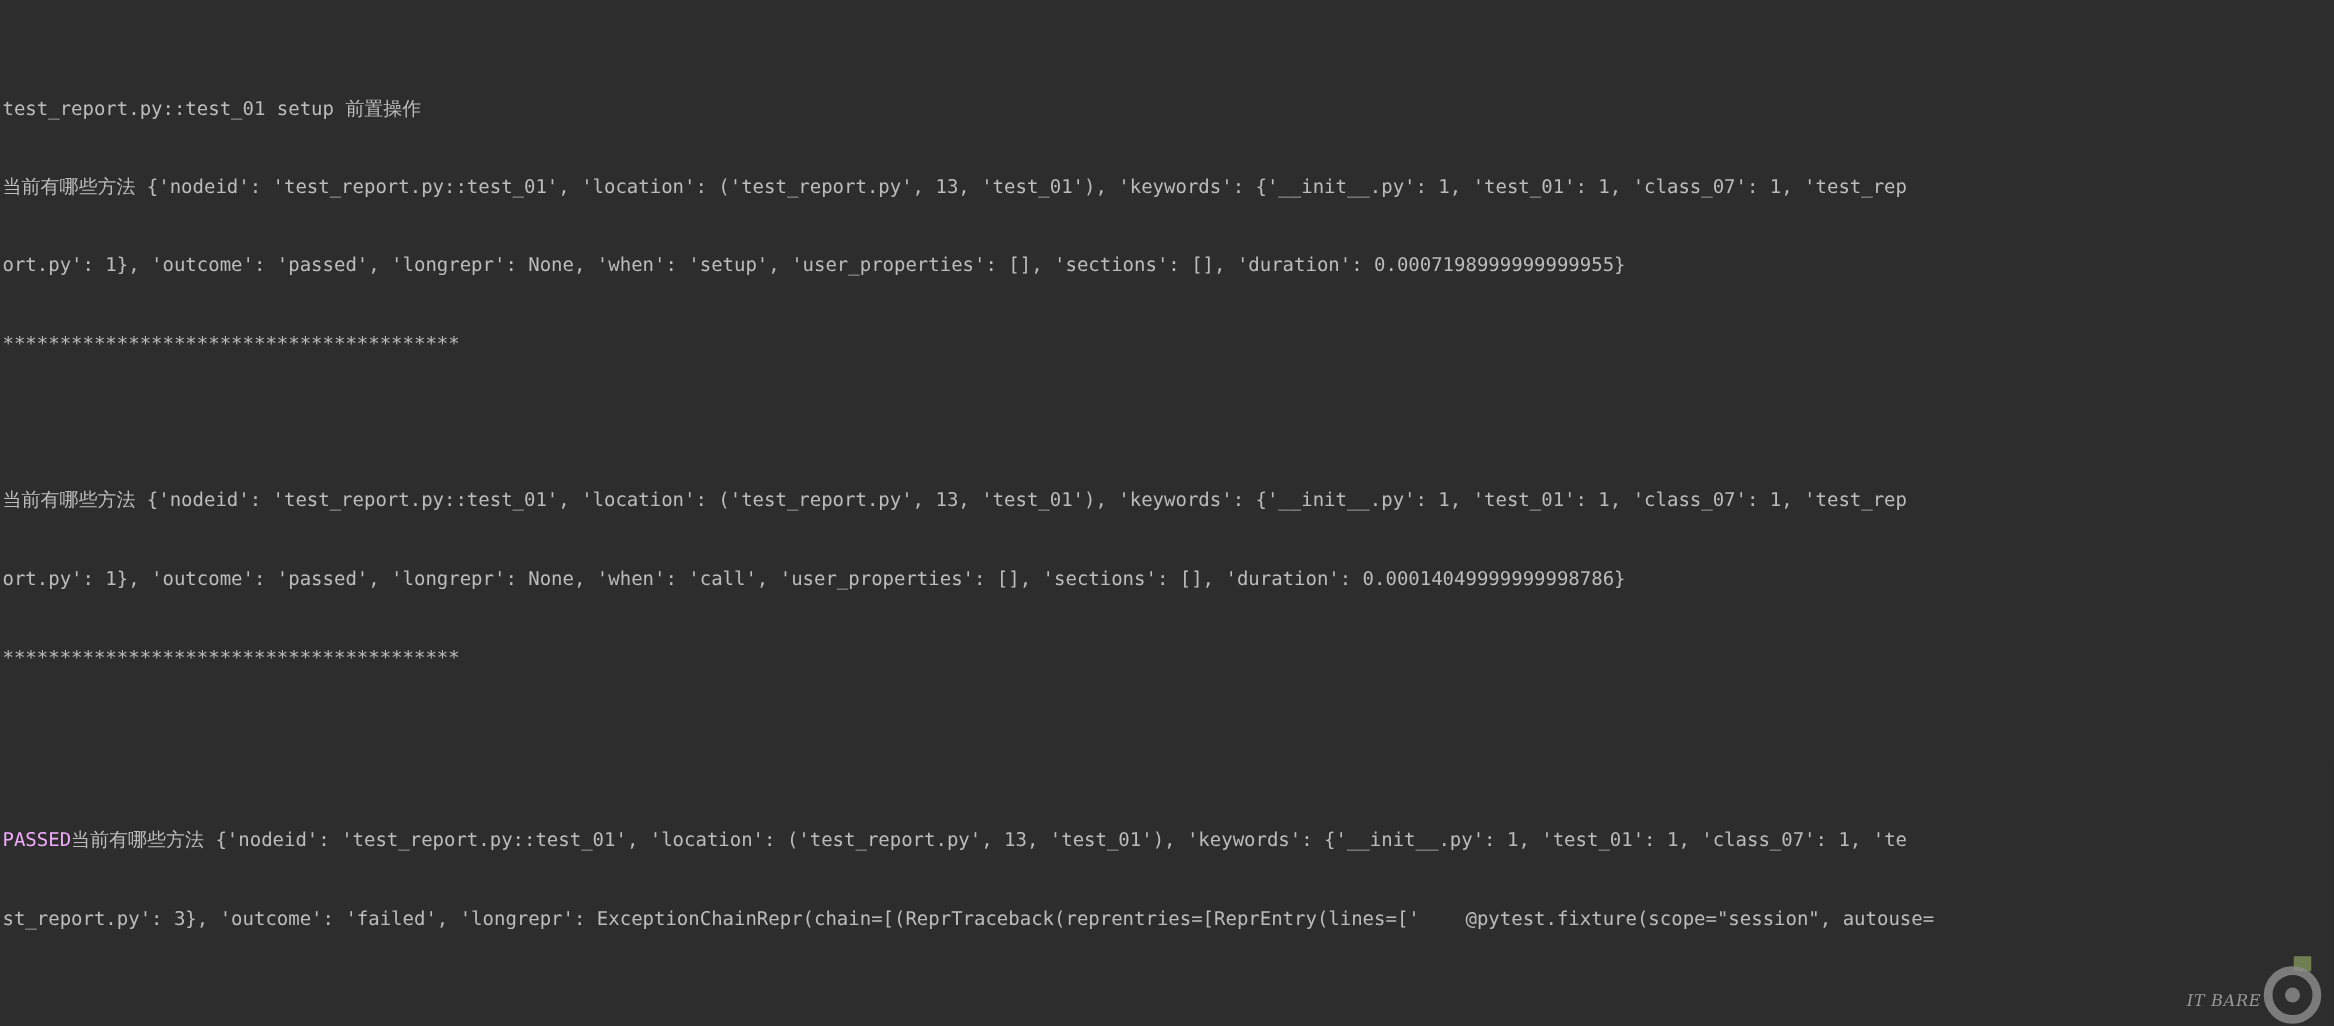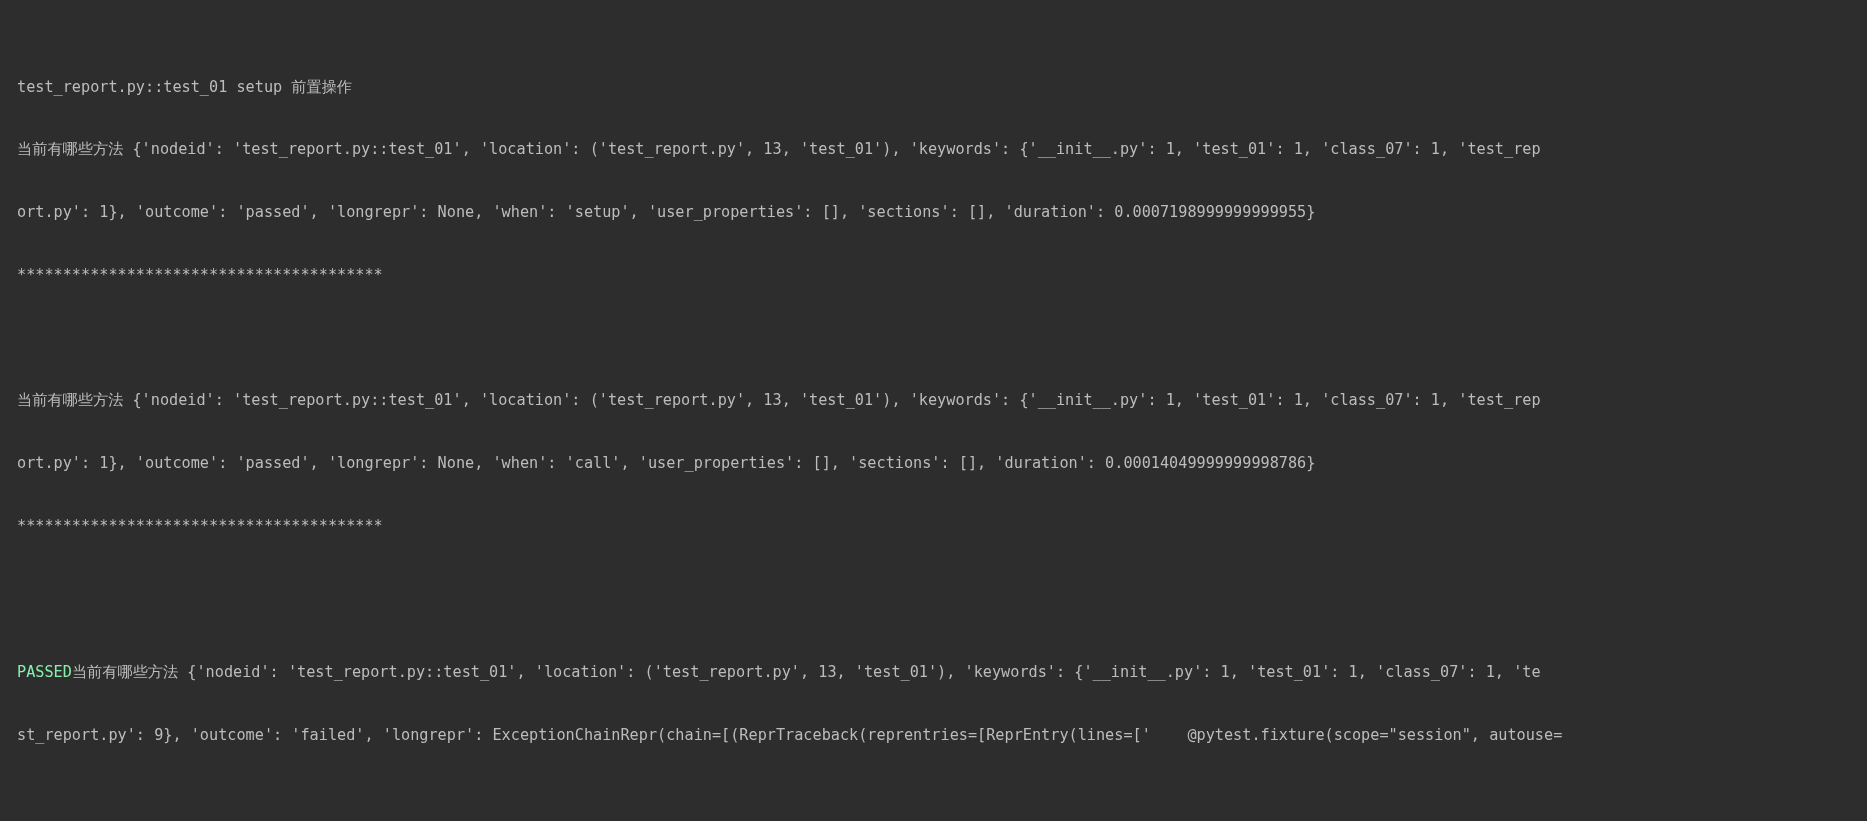--- a/index.html
+++ b/index.html
@@ -15,32 +15,32 @@
   }
   #terminal {
     position: relative;
     width: 1867px;
     height: 821px;
     background: #2d2d2d;
     color: #bcbcbc;
     font-family: "DejaVu Sans Mono", "Liberation Mono", monospace;
     font-size: 15.2px;
     line-height: 20.9px;
-    padding: 14px 0 0 17px;
+    padding: 14px 0 0 2px;
     box-sizing: border-box;
     white-space: pre;
     letter-spacing: 0px;
   }
   .line {
     white-space: pre;
     min-height: 20.9px;
     font-family: "DejaVu Sans Mono", "Liberation Mono", monospace;
   }
   .blank { height: 20.9px; }
-  .g { color: #86efac; }
+  .g { color: #f0abfc; }
 
   
   #watermark {
     position: absolute;
     right: 6px;
     bottom: 0px;
     width: 120px;
     height: 56px;
     pointer-events: none;
   }
@@ -94,21 +94,21 @@
   <div class="line"><span>当前有哪些方法 {'nodeid': 'test_report.py::test_01', 'location': ('test_report.py', 13, 'test_01'), 'keywords': {'__init__.py': 1, 'test_01': 1, 'class_07': 1, 'test_rep</span></div>
   <div class="line"><span>ort.py': 1}, 'outcome': 'passed', 'longrepr': None, 'when': 'setup', 'user_properties': [], 'sections': [], 'duration': 0.0007198999999999955}</span></div>
   <div class="line"><span>****************************************</span></div>
   <div class="line blank"></div>
   <div class="line"><span>当前有哪些方法 {'nodeid': 'test_report.py::test_01', 'location': ('test_report.py', 13, 'test_01'), 'keywords': {'__init__.py': 1, 'test_01': 1, 'class_07': 1, 'test_rep</span></div>
   <div class="line"><span>ort.py': 1}, 'outcome': 'passed', 'longrepr': None, 'when': 'call', 'user_properties': [], 'sections': [], 'duration': 0.00014049999999998786}</span></div>
   <div class="line"><span>****************************************</span></div>
   <div class="line blank"></div>
 
   <div class="line"><span class="g">PASSED</span><span>当前有哪些方法 {'nodeid': 'test_report.py::test_01', 'location': ('test_report.py', 13, 'test_01'), 'keywords': {'__init__.py': 1, 'test_01': 1, 'class_07': 1, 'te</span></div>
-  <div class="line"><span>st_report.py': 9}, 'outcome': 'failed', 'longrepr': ExceptionChainRepr(chain=[(ReprTraceback(reprentries=[ReprEntry(lines=['    @pytest.fixture(scope="session", autouse=</span></div>
+  <div class="line"><span>st_report.py': 3}, 'outcome': 'failed', 'longrepr': ExceptionChainRepr(chain=[(ReprTraceback(reprentries=[ReprEntry(lines=['    @pytest.fixture(scope="session", autouse=</span></div>
   
   
   
   
   
   
 
   
   
   
@@ -126,14 +126,19 @@
   
 
   
 
   
 
   
 
   
 
+  <div id="watermark">
+    <div id="wm-badge"></div>
+    <div id="wm-text">IT BARE</div>
+    <div id="wm-ring"></div>
+  </div>
 
 </div>
 
 </body></html>

